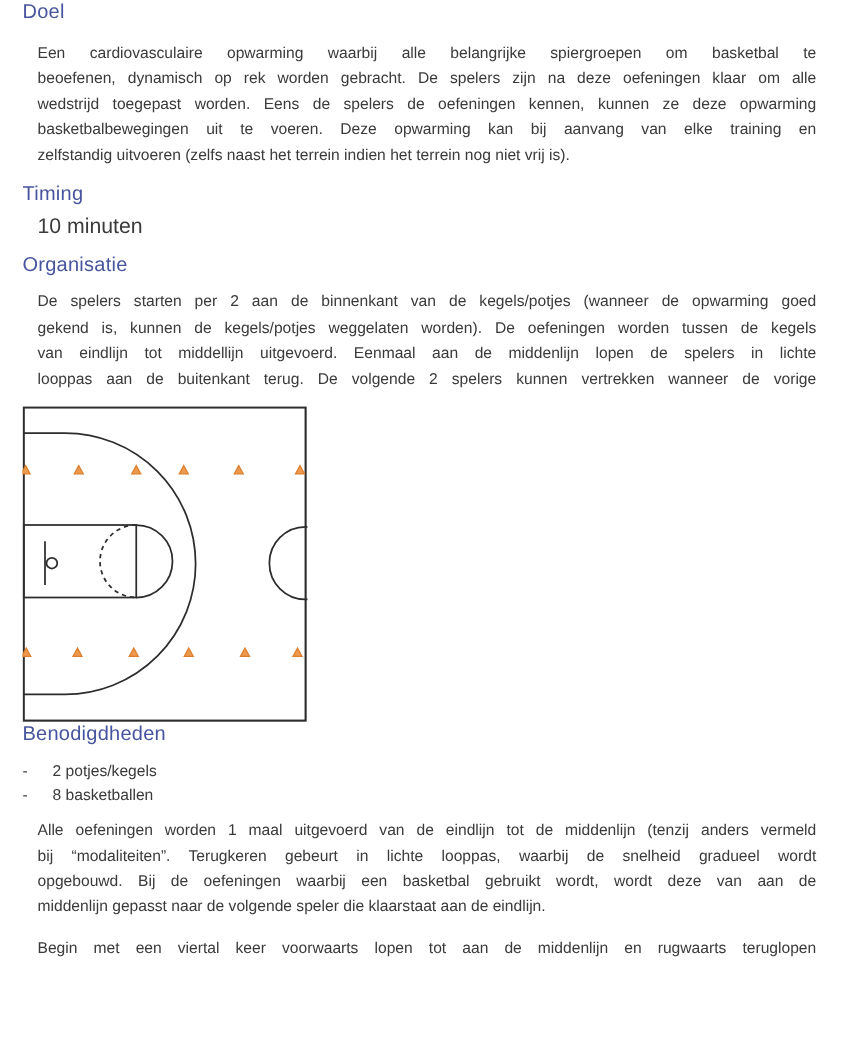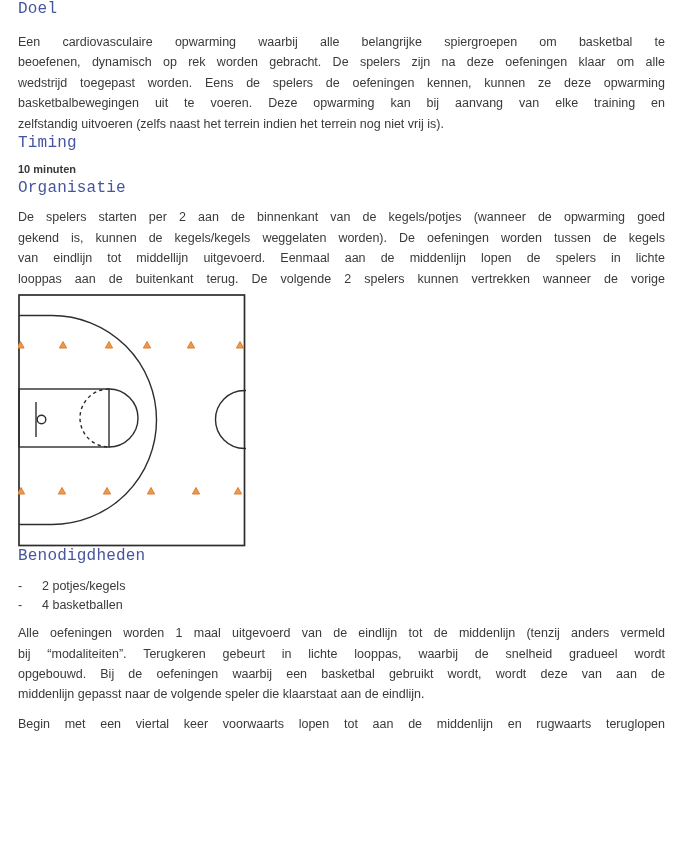--- a/index.html
+++ b/index.html
@@ -17,38 +17,36 @@
   .page {
     padding: 0 19px 0 18px;
   }
   h2.sec {
     margin: 0;
     font-size: 16px;
     font-weight: 400;
     line-height: 19px;
     color: var(--heading-color, #47549e);
     letter-spacing: 0.2px;
-    font-family: Liberation Mono, monospace;
   }
-  .para { margin: 0; }
+  .para { margin: 12px; }
   .jline {
     font-size: 12.5px;
     line-height: 20.4px;
     color: var(--body-color, #3a3a3a);
     text-align: justify;
     text-align-last: justify;
     white-space: normal;
   }
   .jline.last { text-align: right; text-align-last: left; }
   .plain {
-    margin: 0;
-    font-size: 11px;
+    margin: 12px;
+    font-size: 17px;
     line-height: 20.4px;
     color: var(--body-color, #3a3a3a);
-    font-weight: bold;
   }
   .list { margin: 0; }
   .list-item {
     display: flex;
     font-size: 12.5px;
     line-height: 18.6px;
     color: var(--body-color, #3a3a3a);
   }
   .list-item .dash { flex: 0 0 24px; }
   
@@ -91,21 +89,21 @@
     <div class="jline">basketbalbewegingen uit te voeren. Deze opwarming kan bij aanvang van elke training en</div>
     <div class="jline last">zelfstandig uitvoeren (zelfs naast het terrein indien het terrein nog niet vrij is).</div>
   </div>
 
   <h2 class="sec mt-timing-h">Timing</h2>
   <p class="plain mt-timing-p">10 minuten</p>
 
   <h2 class="sec mt-org-h">Organisatie</h2>
   <div class="para mt-org-p">
     <div class="jline">De spelers starten per 2 aan de binnenkant van de kegels/potjes (wanneer de opwarming goed</div>
-    <div class="jline">gekend is, kunnen de kegels/kegels weggelaten worden). De oefeningen worden tussen de kegels</div>
+    <div class="jline">gekend is, kunnen de kegels/potjes weggelaten worden). De oefeningen worden tussen de kegels</div>
     <div class="jline">van eindlijn tot middellijn uitgevoerd. Eenmaal aan de middenlijn lopen de spelers in lichte</div>
     <div class="jline">looppas aan de buitenkant terug. De volgende 2 spelers kunnen vertrekken wanneer de vorige</div>
   </div>
 
   <svg class="court mt-court" width="228" height="253" viewBox="0 0 228 253" xmlns="http://www.w3.org/2000/svg">
     <g class="court-lines">
       <rect class="thick" x="1" y="1" width="225.5" height="250.5"></rect>
       <path d="M 1 21.5 H 34 A 104.5 104.5 0 0 1 34 230.5 H 1"></path>
       <rect x="1" y="95" width="90" height="58"></rect>
       <path d="M 91 95 A 29 29 0 0 1 91 153"></path>
@@ -131,21 +129,21 @@
   </svg>
 
   <h2 class="sec mt-ben-h">Benodigdheden</h2>
   <div class="list mt-ben-l">
     <div class="list-item">
       <span class="dash">-</span>
       <span>2 potjes/kegels</span>
     </div>
     <div class="list-item">
       <span class="dash">-</span>
-      <span>4 basketballen</span>
+      <span>8 basketballen</span>
     </div>
   </div>
 
   <div class="para mt-oef-p">
     <div class="jline">Alle oefeningen worden 1 maal uitgevoerd van de eindlijn tot de middenlijn (tenzij anders vermeld</div>
     <div class="jline">bij “modaliteiten”. Terugkeren gebeurt in lichte looppas, waarbij de snelheid gradueel wordt</div>
     <div class="jline">opgebouwd. Bij de oefeningen waarbij een basketbal gebruikt wordt, wordt deze van aan de</div>
     <div class="jline last">middenlijn gepasst naar de volgende speler die klaarstaat aan de eindlijn.</div>
   </div>
   <div class="para mt-oef-p2">

